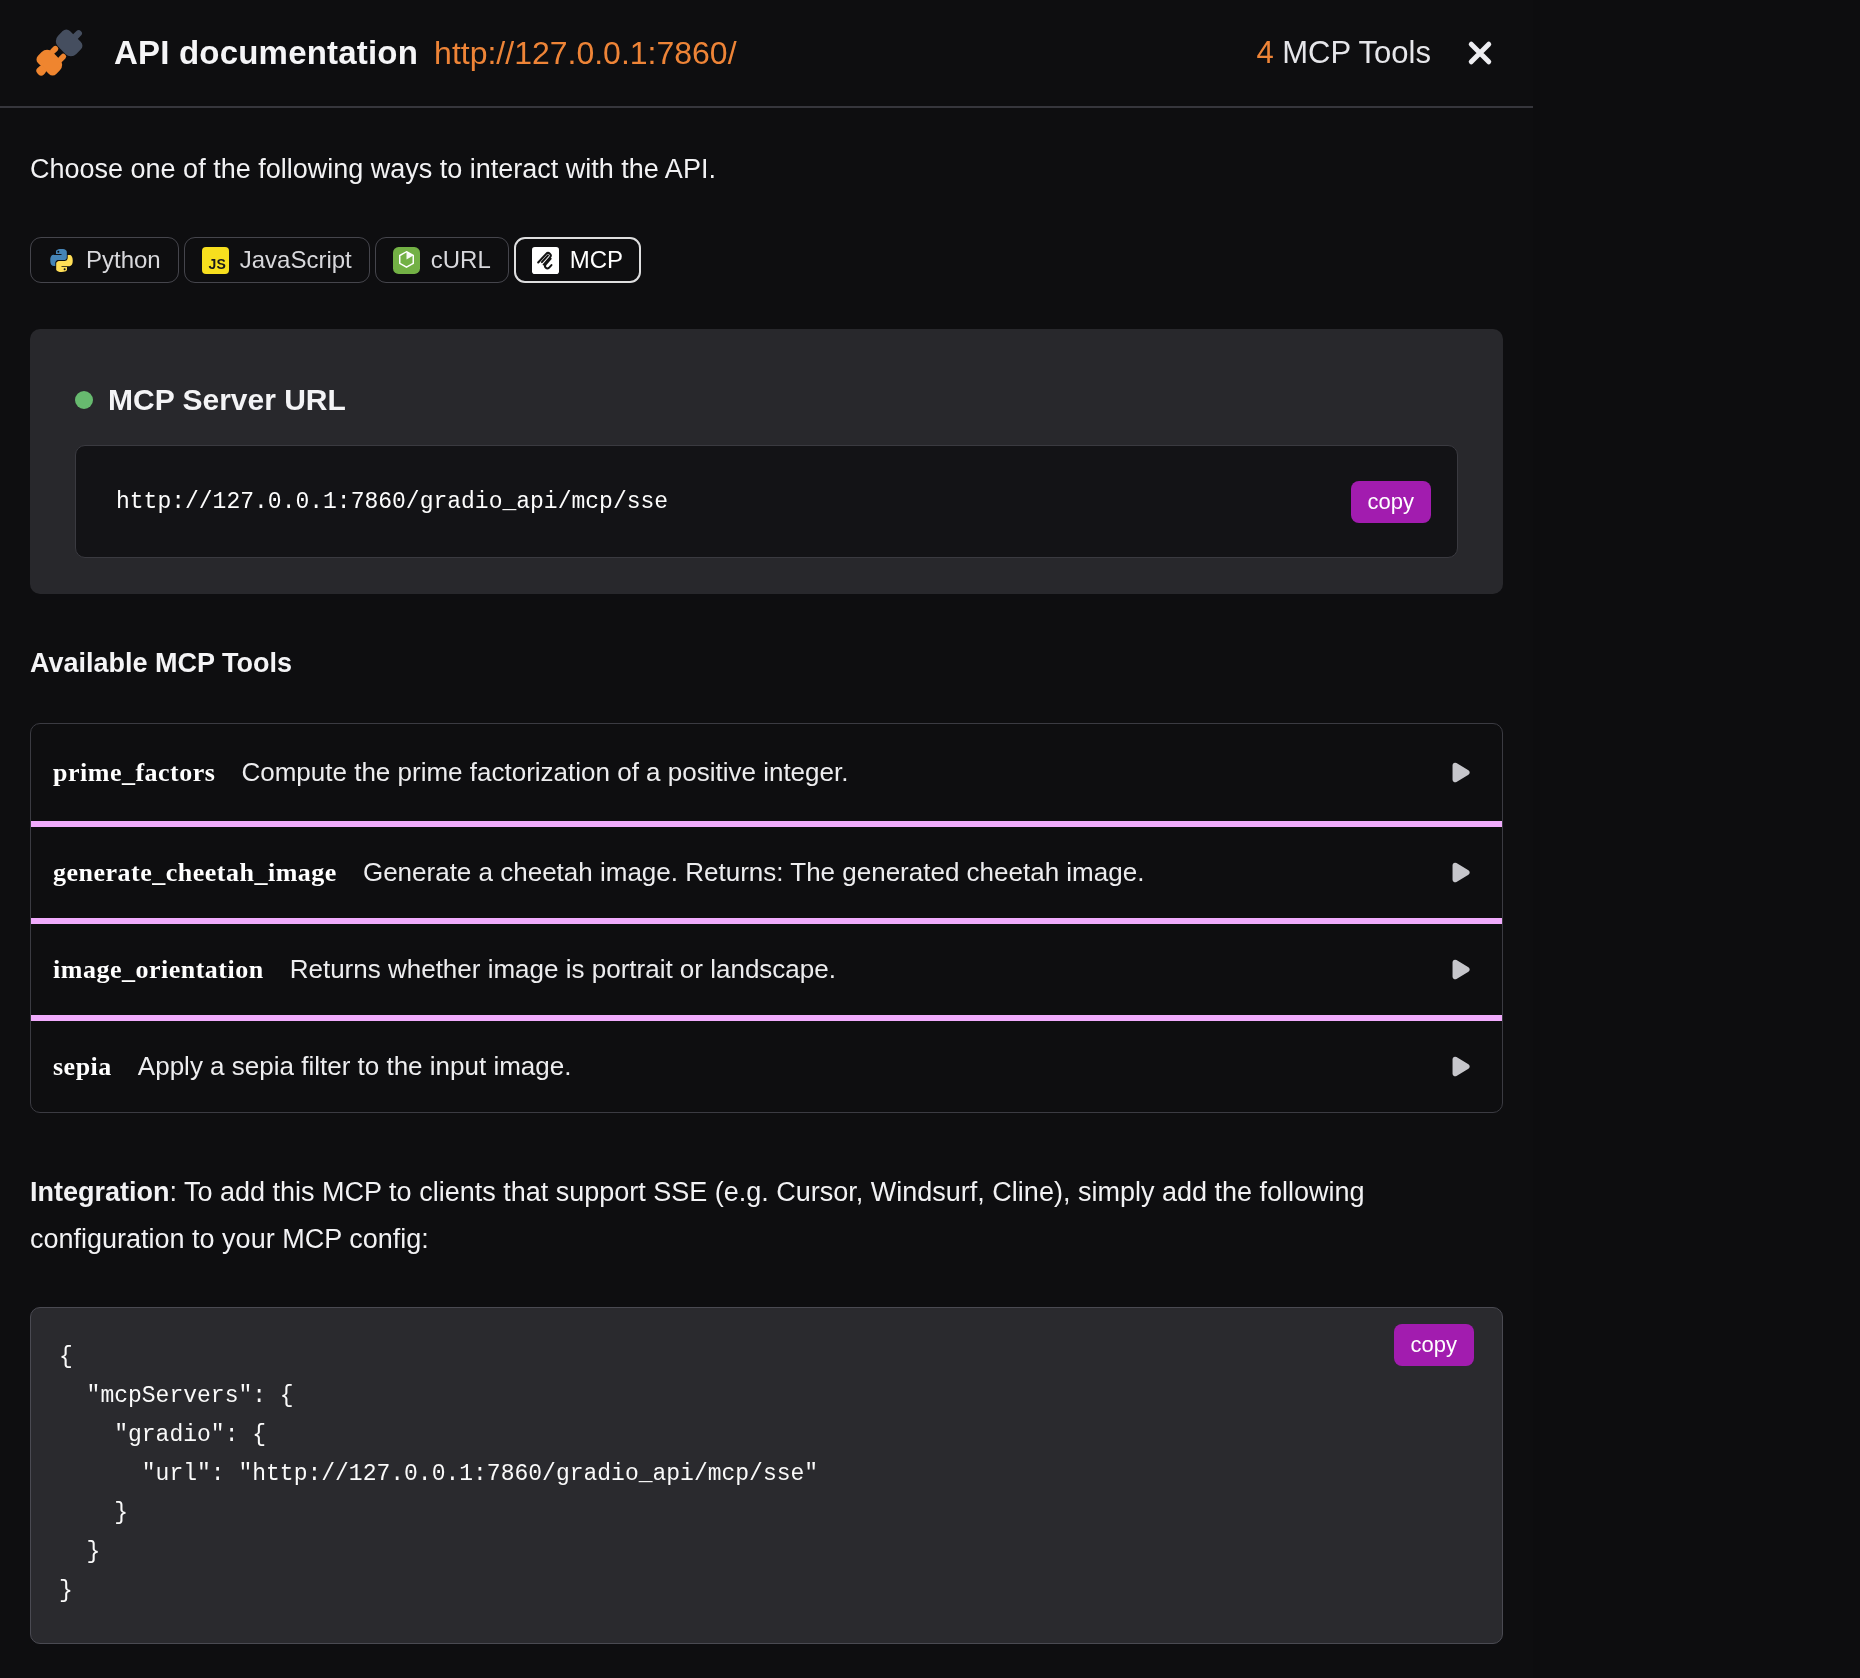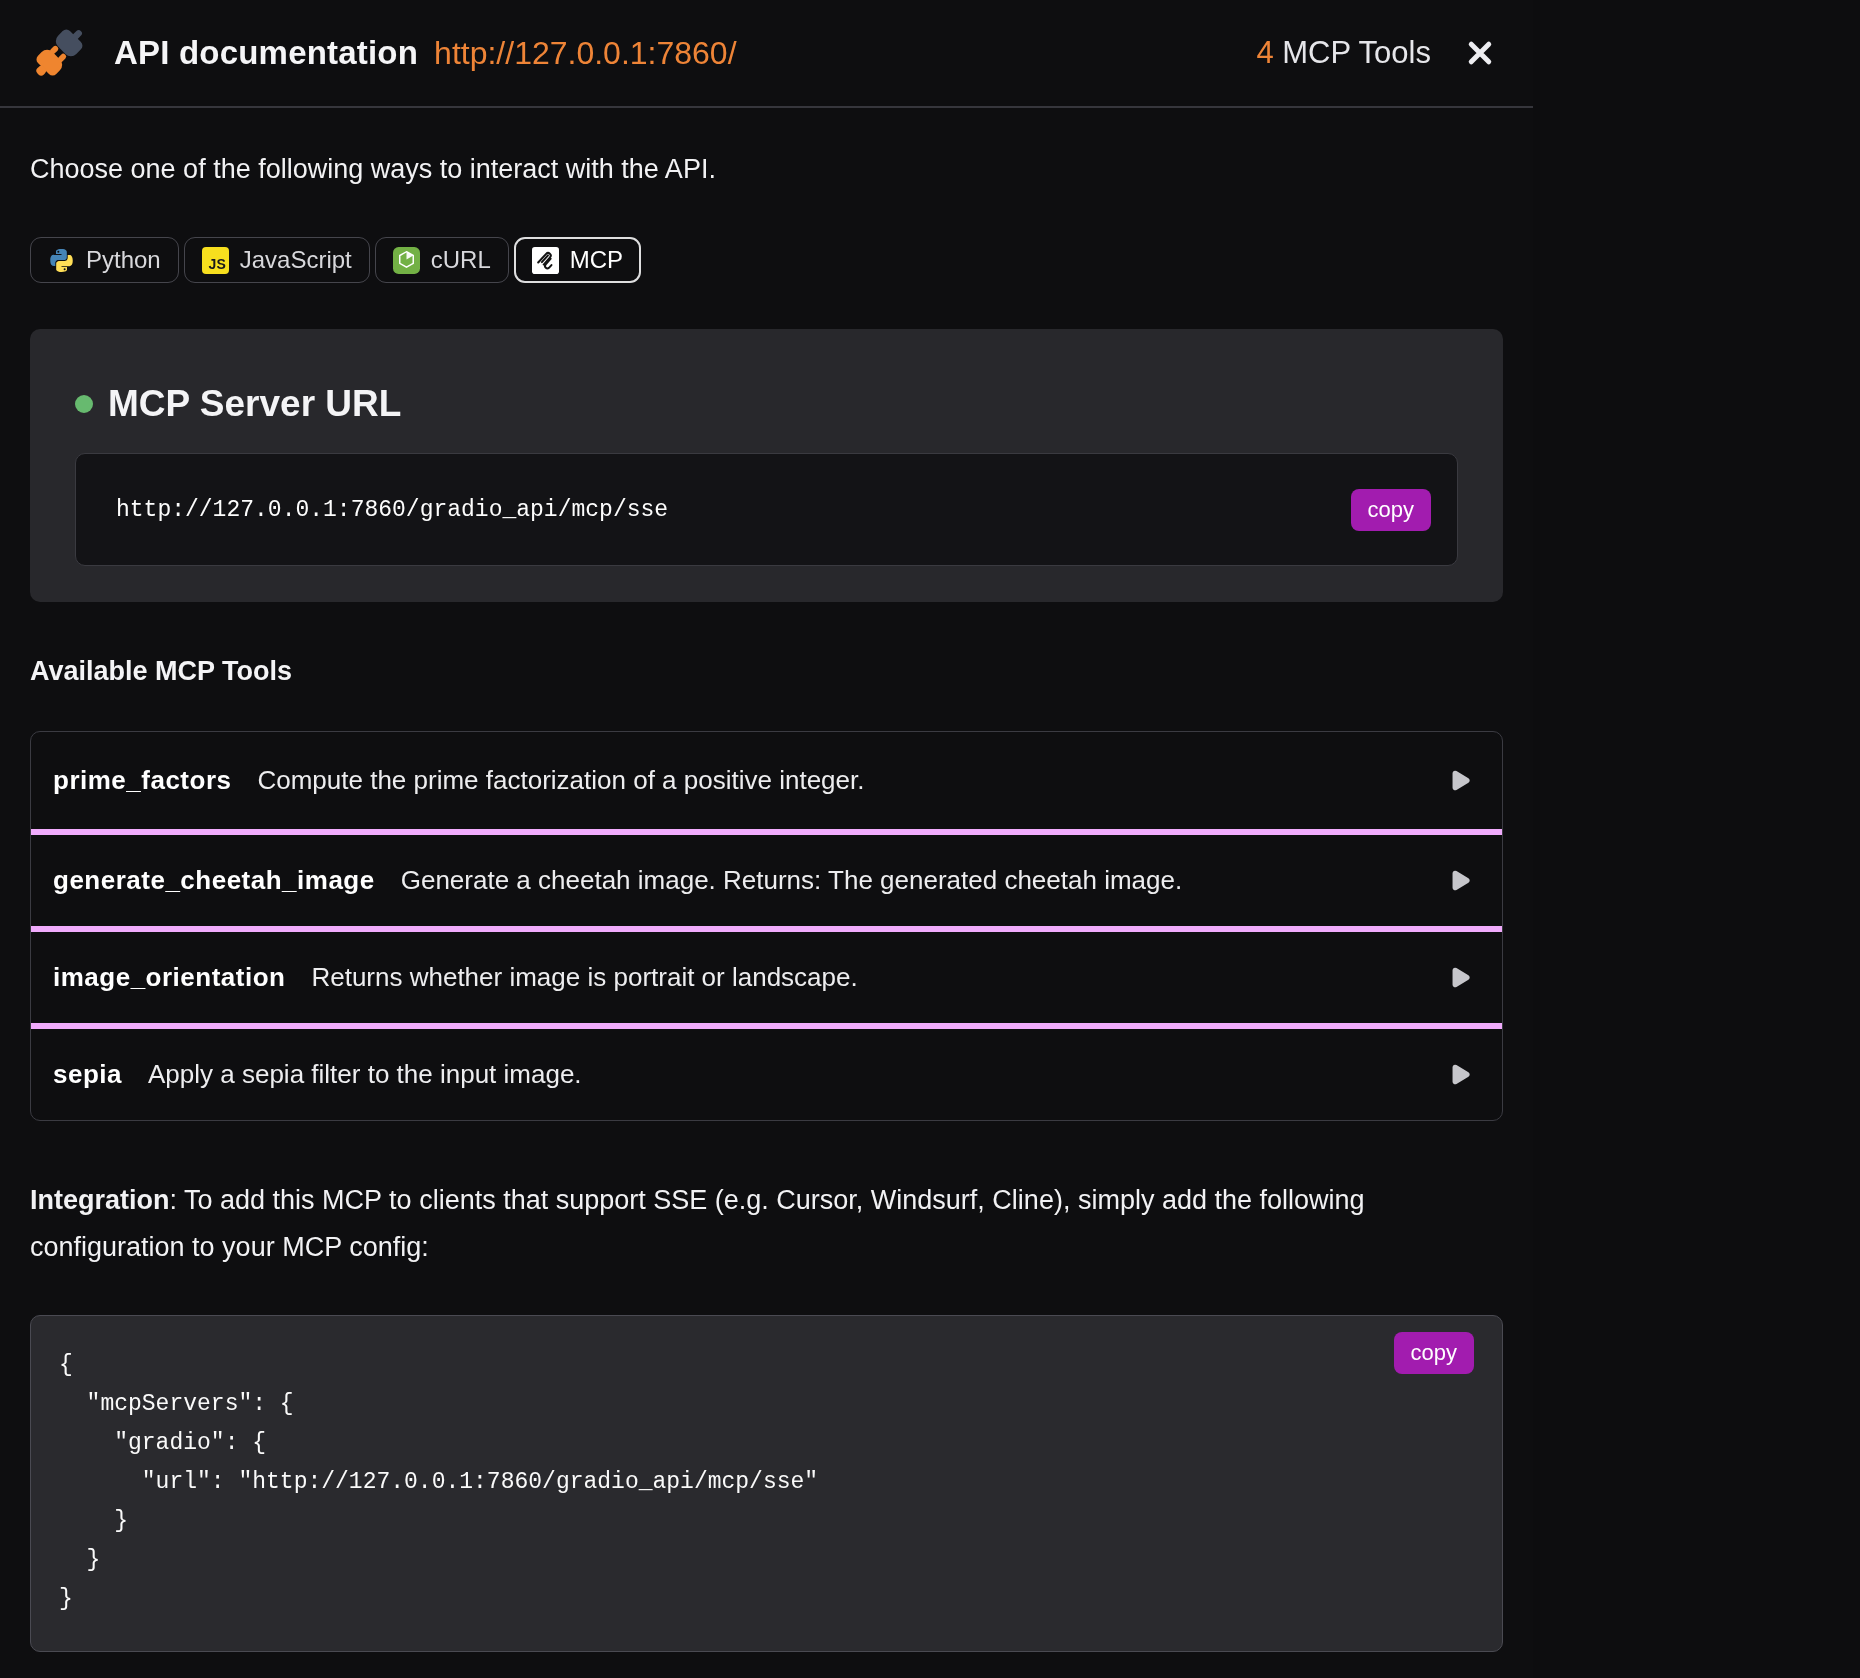--- a/index.html
+++ b/index.html
@@ -75,21 +75,21 @@
 
   
   .server-panel {
     margin-top: 46px;
     background: #28282c;
     border-radius: 10px;
     padding: 54px 45px 36px 45px;
   }
   .panel-label-row { display: flex; align-items: center; gap: 15px; }
   .status-dot { width: 18px; height: 18px; border-radius: 50%; background: #67ba6f; }
-  .panel-label { font-size: 37px; font-weight: 700; color: #f4f4f6; }
+  .panel-label { font-size: 30px; font-weight: 700; color: #f4f4f6; }
   .url-block {
     margin-top: 28px;
     background: #131316;
     border: 1px solid #3a3a40;
     border-radius: 10px;
     height: 113px;
     display: flex; align-items: center;
     padding: 0 26px 0 40px;
   }
   .code-text {
@@ -120,21 +120,21 @@
   .tool-row {
     display: flex; align-items: center;
     height: 97px;
     padding: 0 26px 0 22px;
     border-top: 6px solid #f0abfc;
     cursor: pointer;
   }
   .tool-row:first-child { border-top: none; }
   .tool-text { display: flex; align-items: baseline; flex: 1; min-width: 0; }
   .tool-name {
-    font-family: Liberation Sans, sans-serif;
+    font-family: Liberation Serif, serif;
     font-weight: 700;
     font-size: 26px;
     color: #ffffff;
     letter-spacing: .5px;
   }
   .tool-desc { margin-left: 26px; font-size: 26px; color: #ededef; }
   .play-btn { background: none; border: none; cursor: pointer; padding: 4px; display: flex; }
   .play-btn svg { width: 27px; height: 27px; }
 
   

